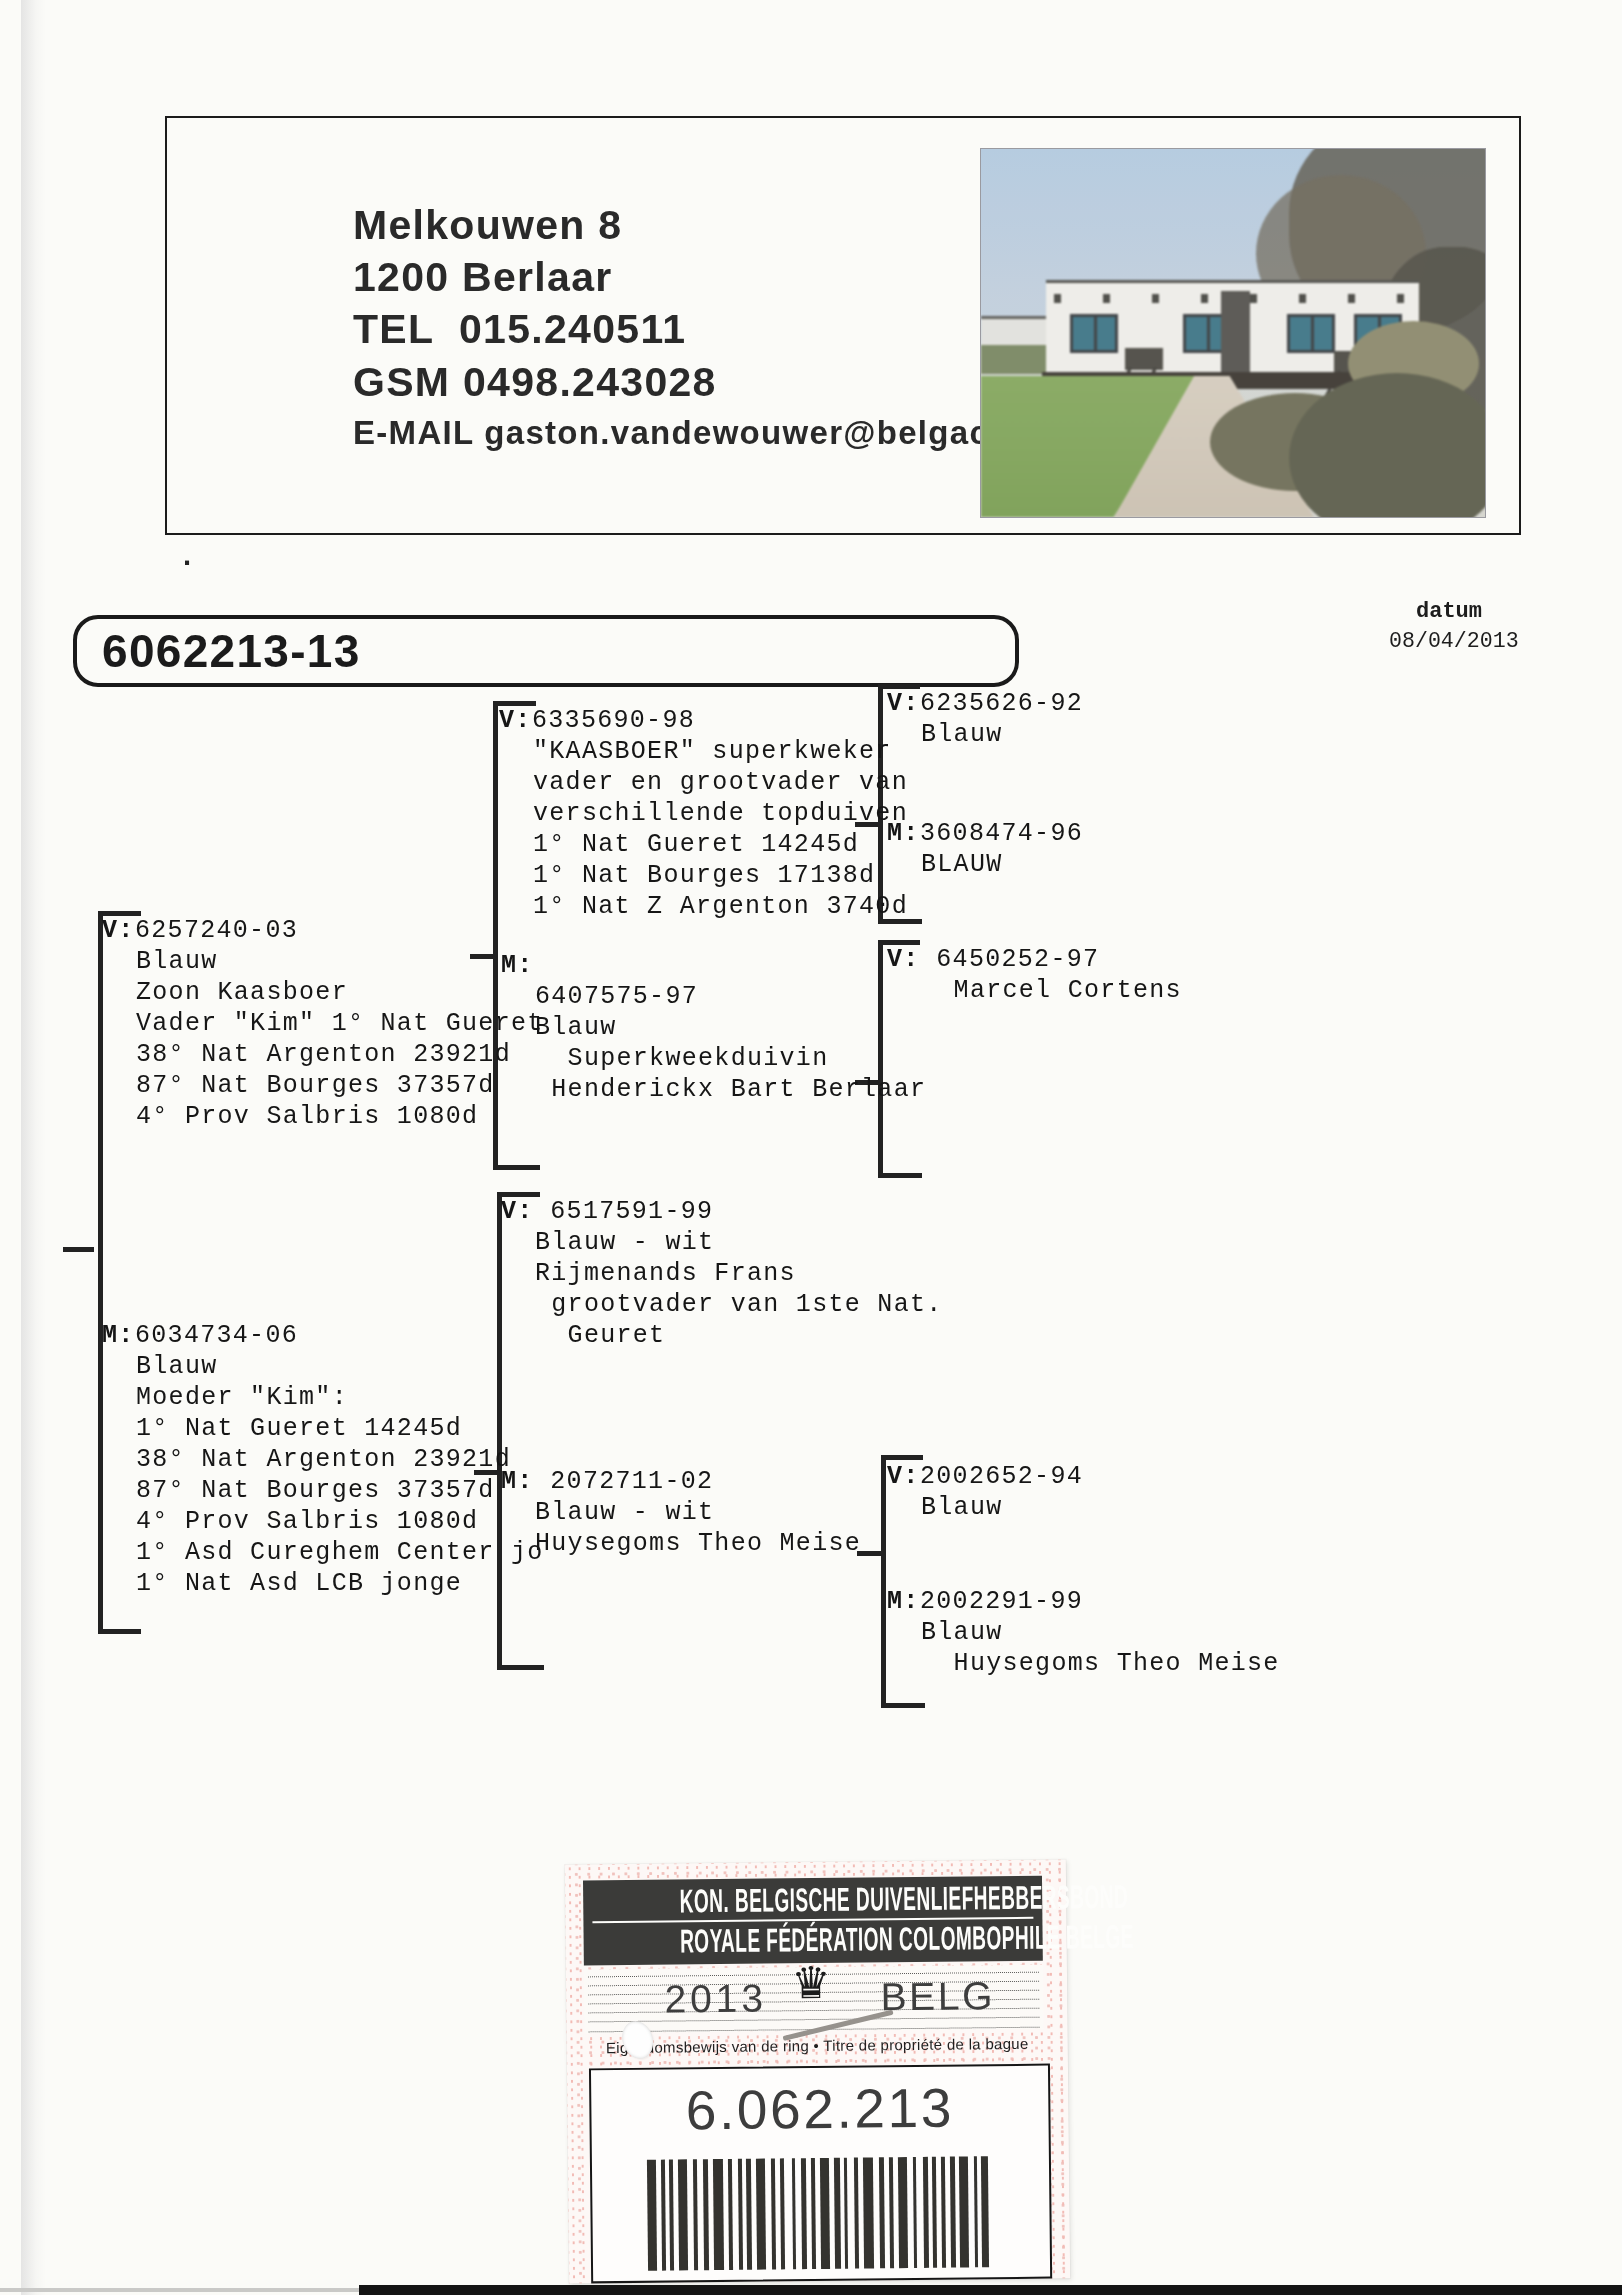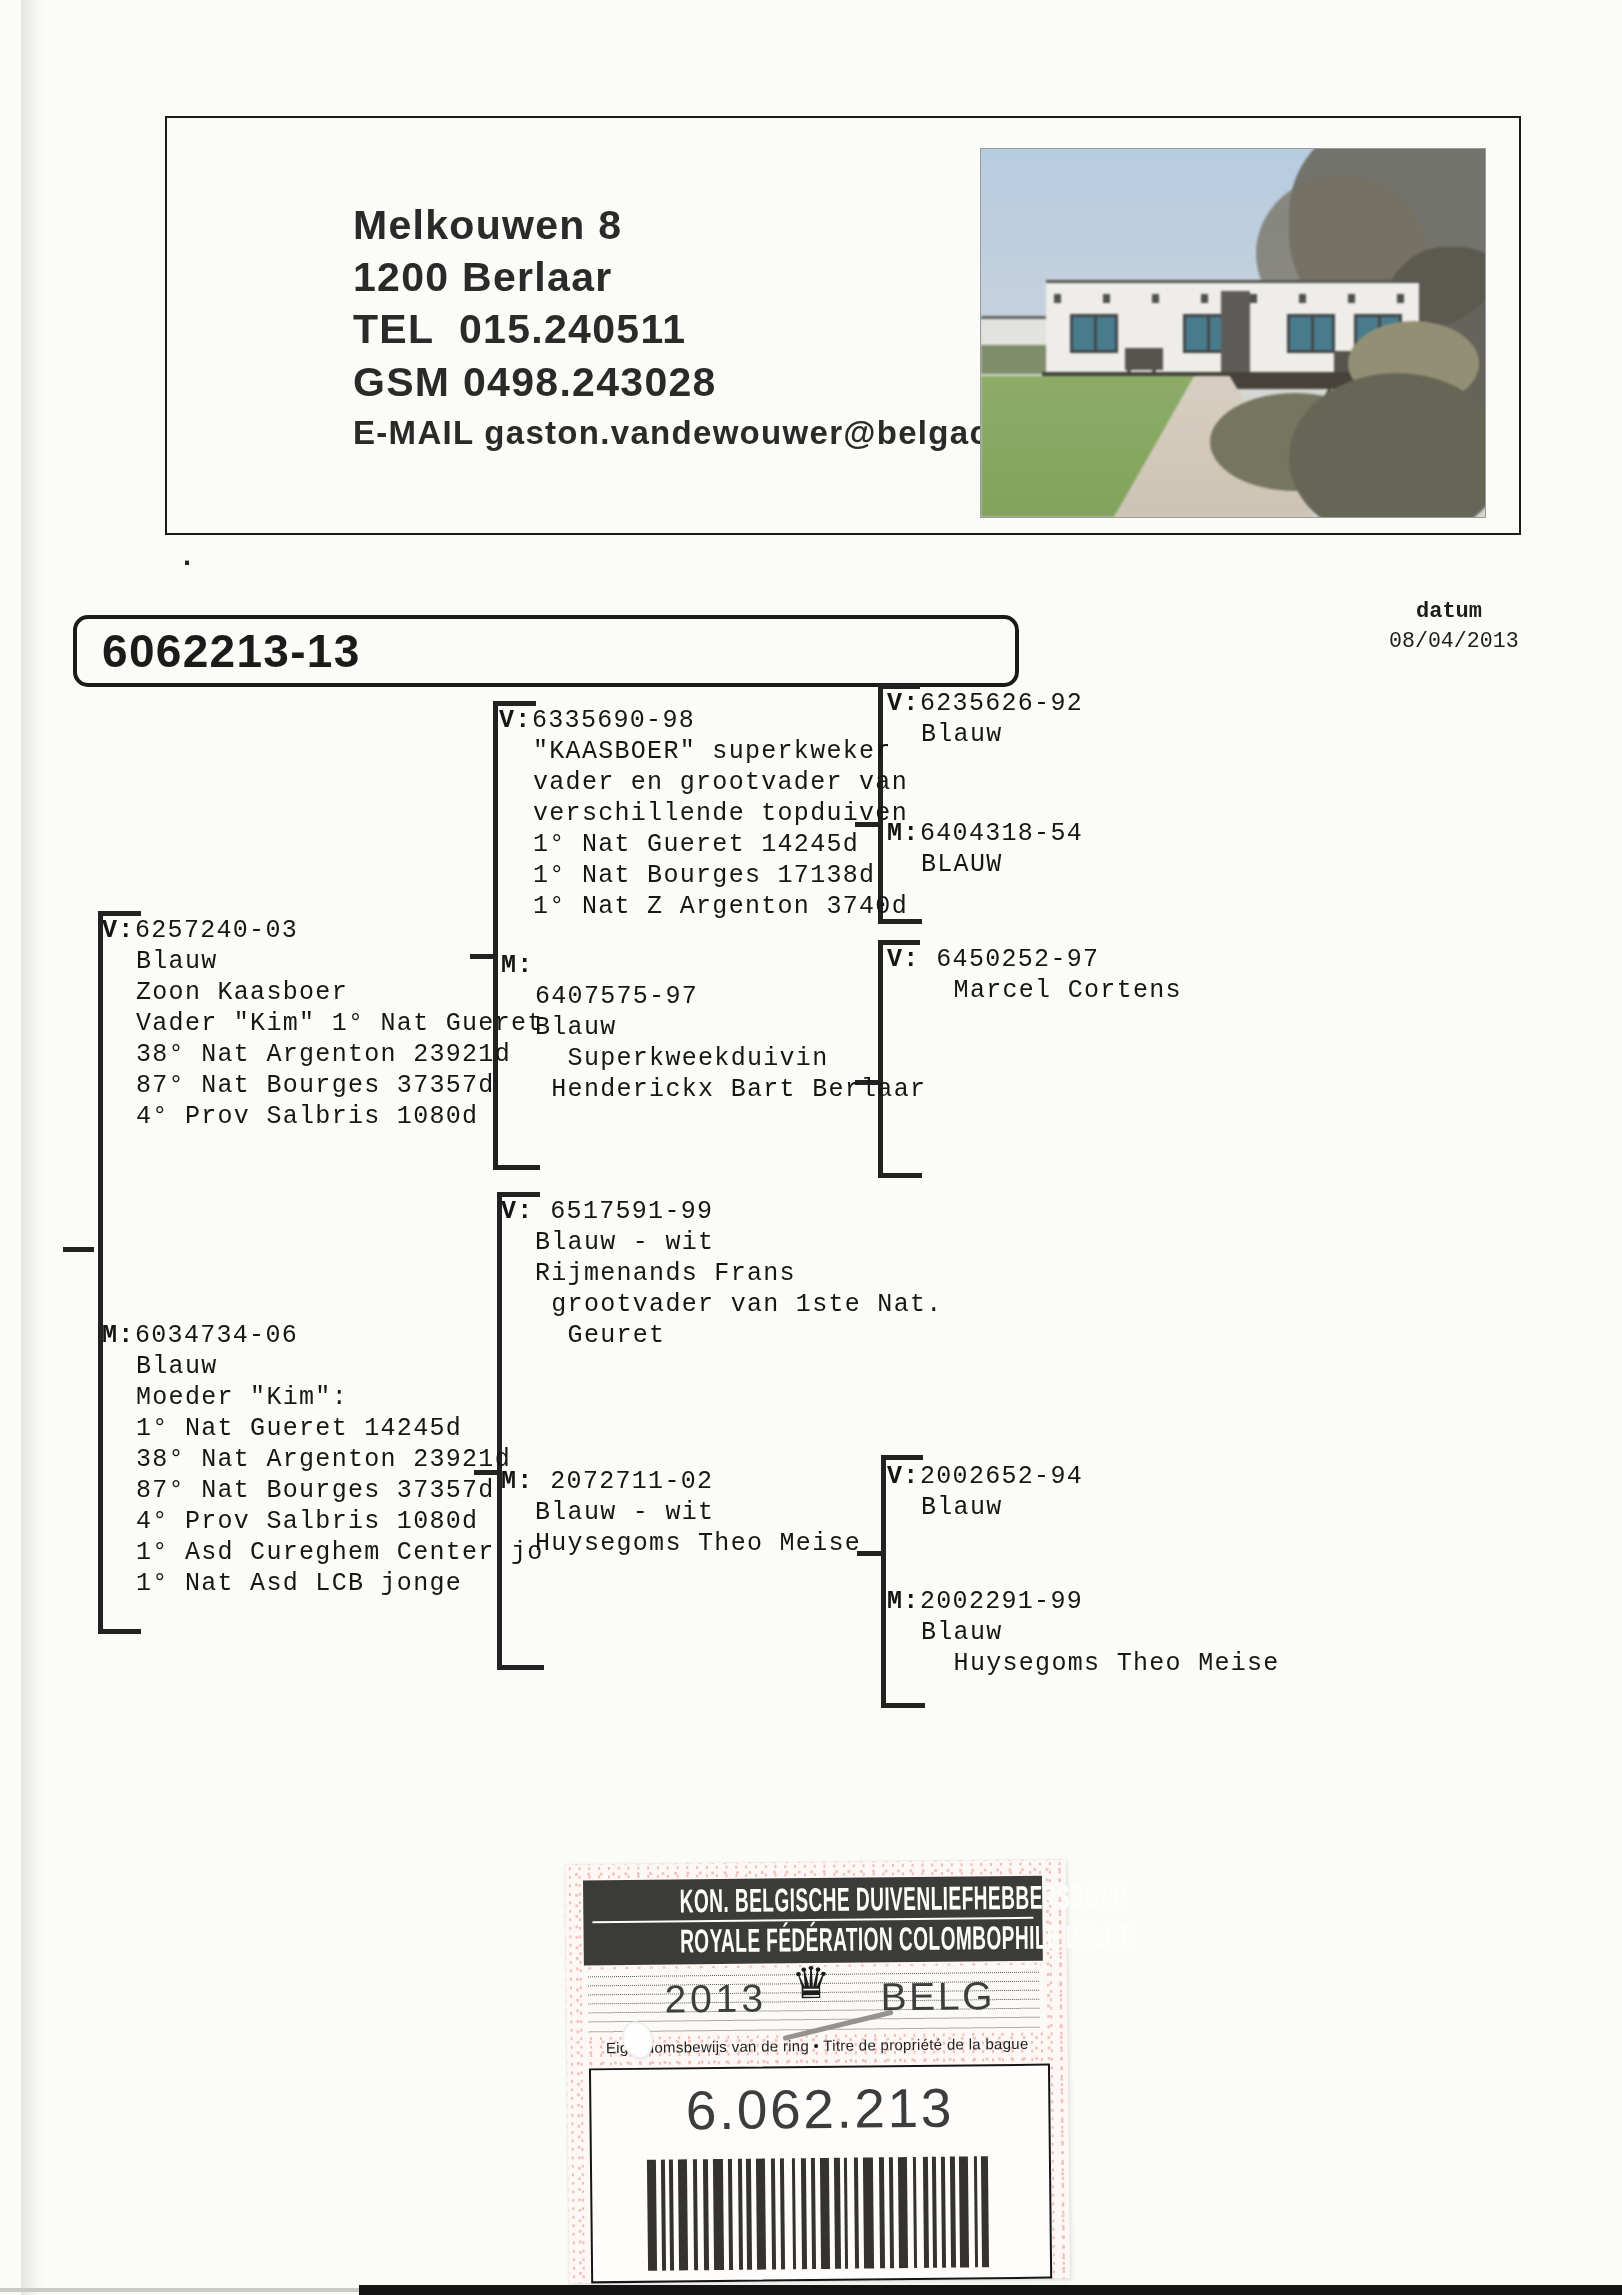--- a/index.html
+++ b/index.html
@@ -43,21 +43,21 @@
   .path{position:absolute;left:111px;bottom:0;width:222px;height:141px;background:linear-gradient(#d9d0c0,#cfc4b2);
         clip-path:polygon(46% 0,62% 0,100% 100%,10% 100%);}
   .shrub{position:absolute;border-radius:50%;}
   .s1{right:-19.6px;bottom:-26px;width:216px;height:170px;background:#5b5c48;}
   .s2{right:105px;bottom:26px;width:170px;height:98px;background:#6e6d54;}
   .s3{right:6.5px;bottom:111px;width:131px;height:85px;background:#8d8a6a;}
   .s4{left:216px;bottom:19.6px;width:131px;height:72px;background:#74745c;opacity:.9;}
   .photo-tint{position:absolute;inset:0;background:rgba(195,200,208,.10);}
 
   
-  .ring-box{position:absolute;left:73px;top:615px;width:938px;height:64px;border:4.6px solid #1a1a1a;border-radius:15px;}
+  .ring-box{position:absolute;left:73px;top:615px;width:938px;height:64px;border:4.6px solid #1a1a1a;border-radius:25px;}
   .ring-box .num{position:absolute;left:25px;top:5.2px;font-size:46px;font-weight:bold;letter-spacing:1.3px;color:#1b1b1b;}
 
   .datum-label{position:absolute;left:1400px;top:599px;font-family:"Liberation Mono","DejaVu Sans Mono",monospace;
                font-weight:bold;font-size:22px;margin-left:16px;}
   .datum-value{position:absolute;left:1389px;top:629px;font-family:"Liberation Mono","DejaVu Sans Mono",monospace;font-size:21.6px;}
 
   
   .vline{position:absolute;width:4.6px;background:#222;}
   .hline{position:absolute;height:4.6px;background:#222;}
   .node{position:absolute;font-family:"Liberation Mono","DejaVu Sans Mono",monospace;
@@ -256,21 +256,21 @@
   </div>
 
   <div class="node" style="left:887px;top:688px">
     <span class="nlabel">V:</span><span class="nfirst">6235626-92</span>
     <div class="nrest">
         <div class="nline">Blauw</div>
       </div>
   </div>
 
   <div class="node" style="left:887px;top:818px">
-    <span class="nlabel">M:</span><span class="nfirst">6404318-54</span>
+    <span class="nlabel">M:</span><span class="nfirst">3608474-96</span>
     <div class="nrest">
         <div class="nline">BLAUW</div>
       </div>
   </div>
 
   <div class="node" style="left:887px;top:944px">
     <span class="nlabel">V:</span><span class="nfirst"> 6450252-97</span>
     <div class="nrest">
         <div class="nline">  Marcel Cortens</div>
       </div>

